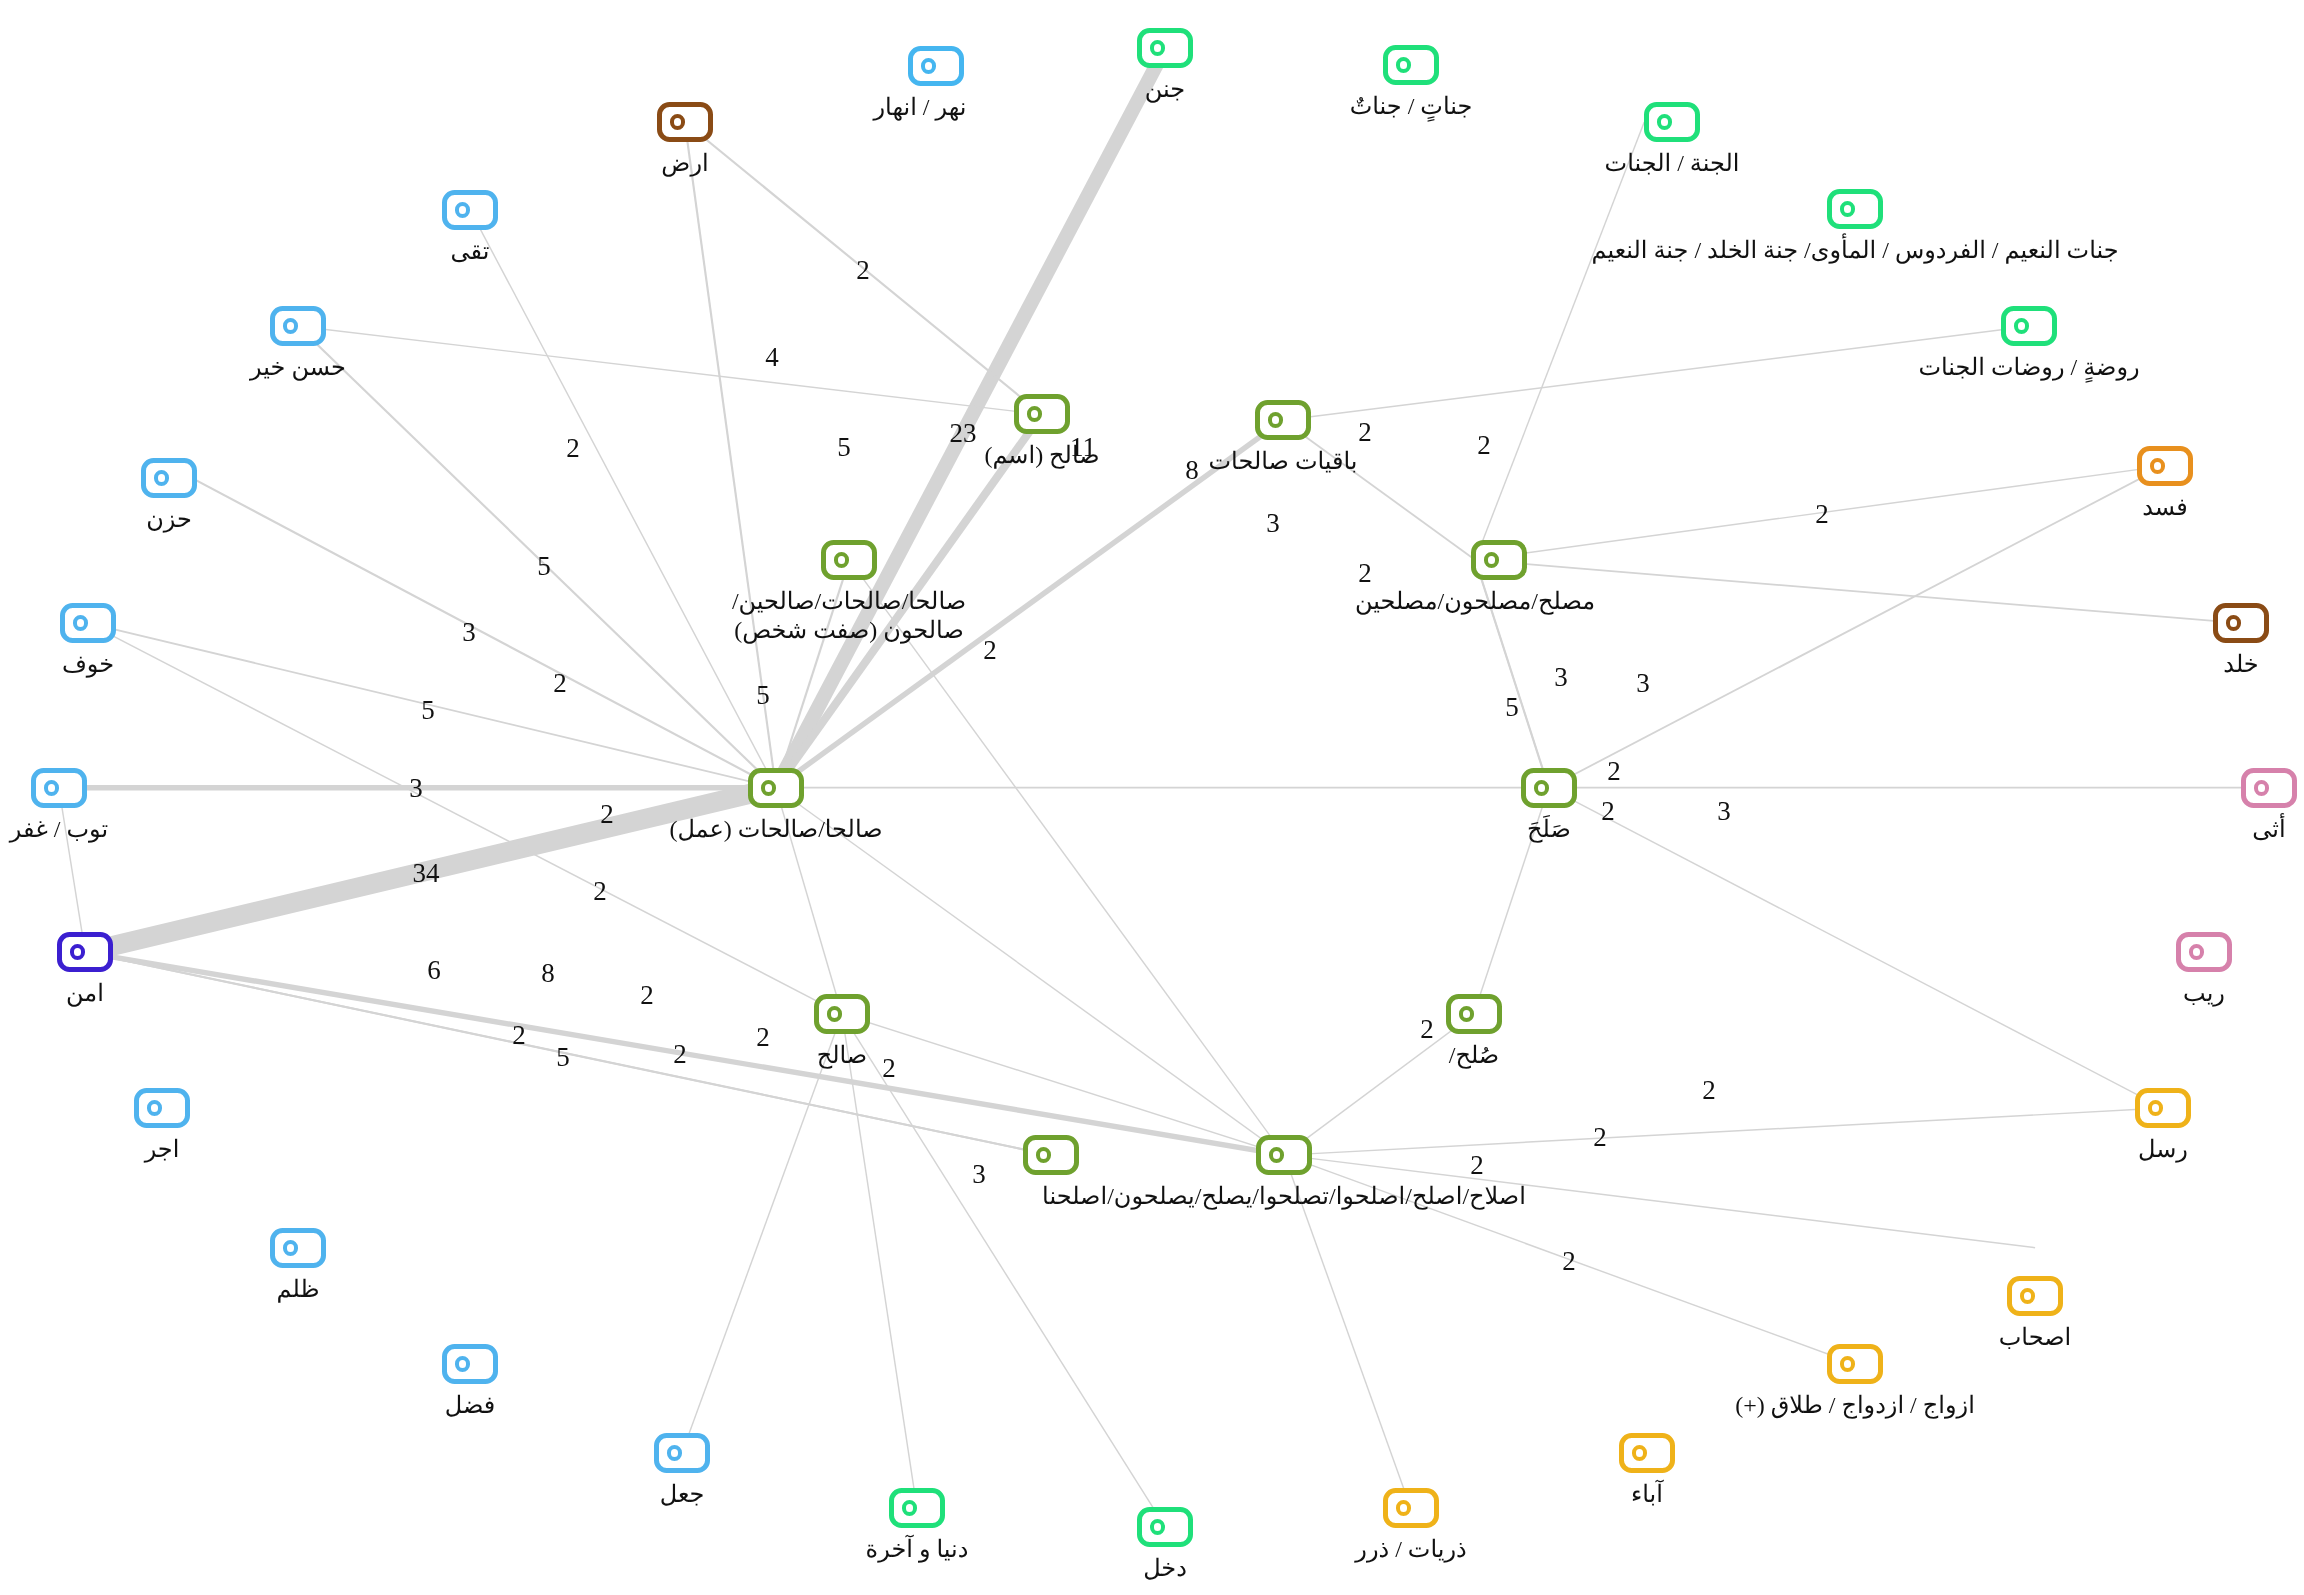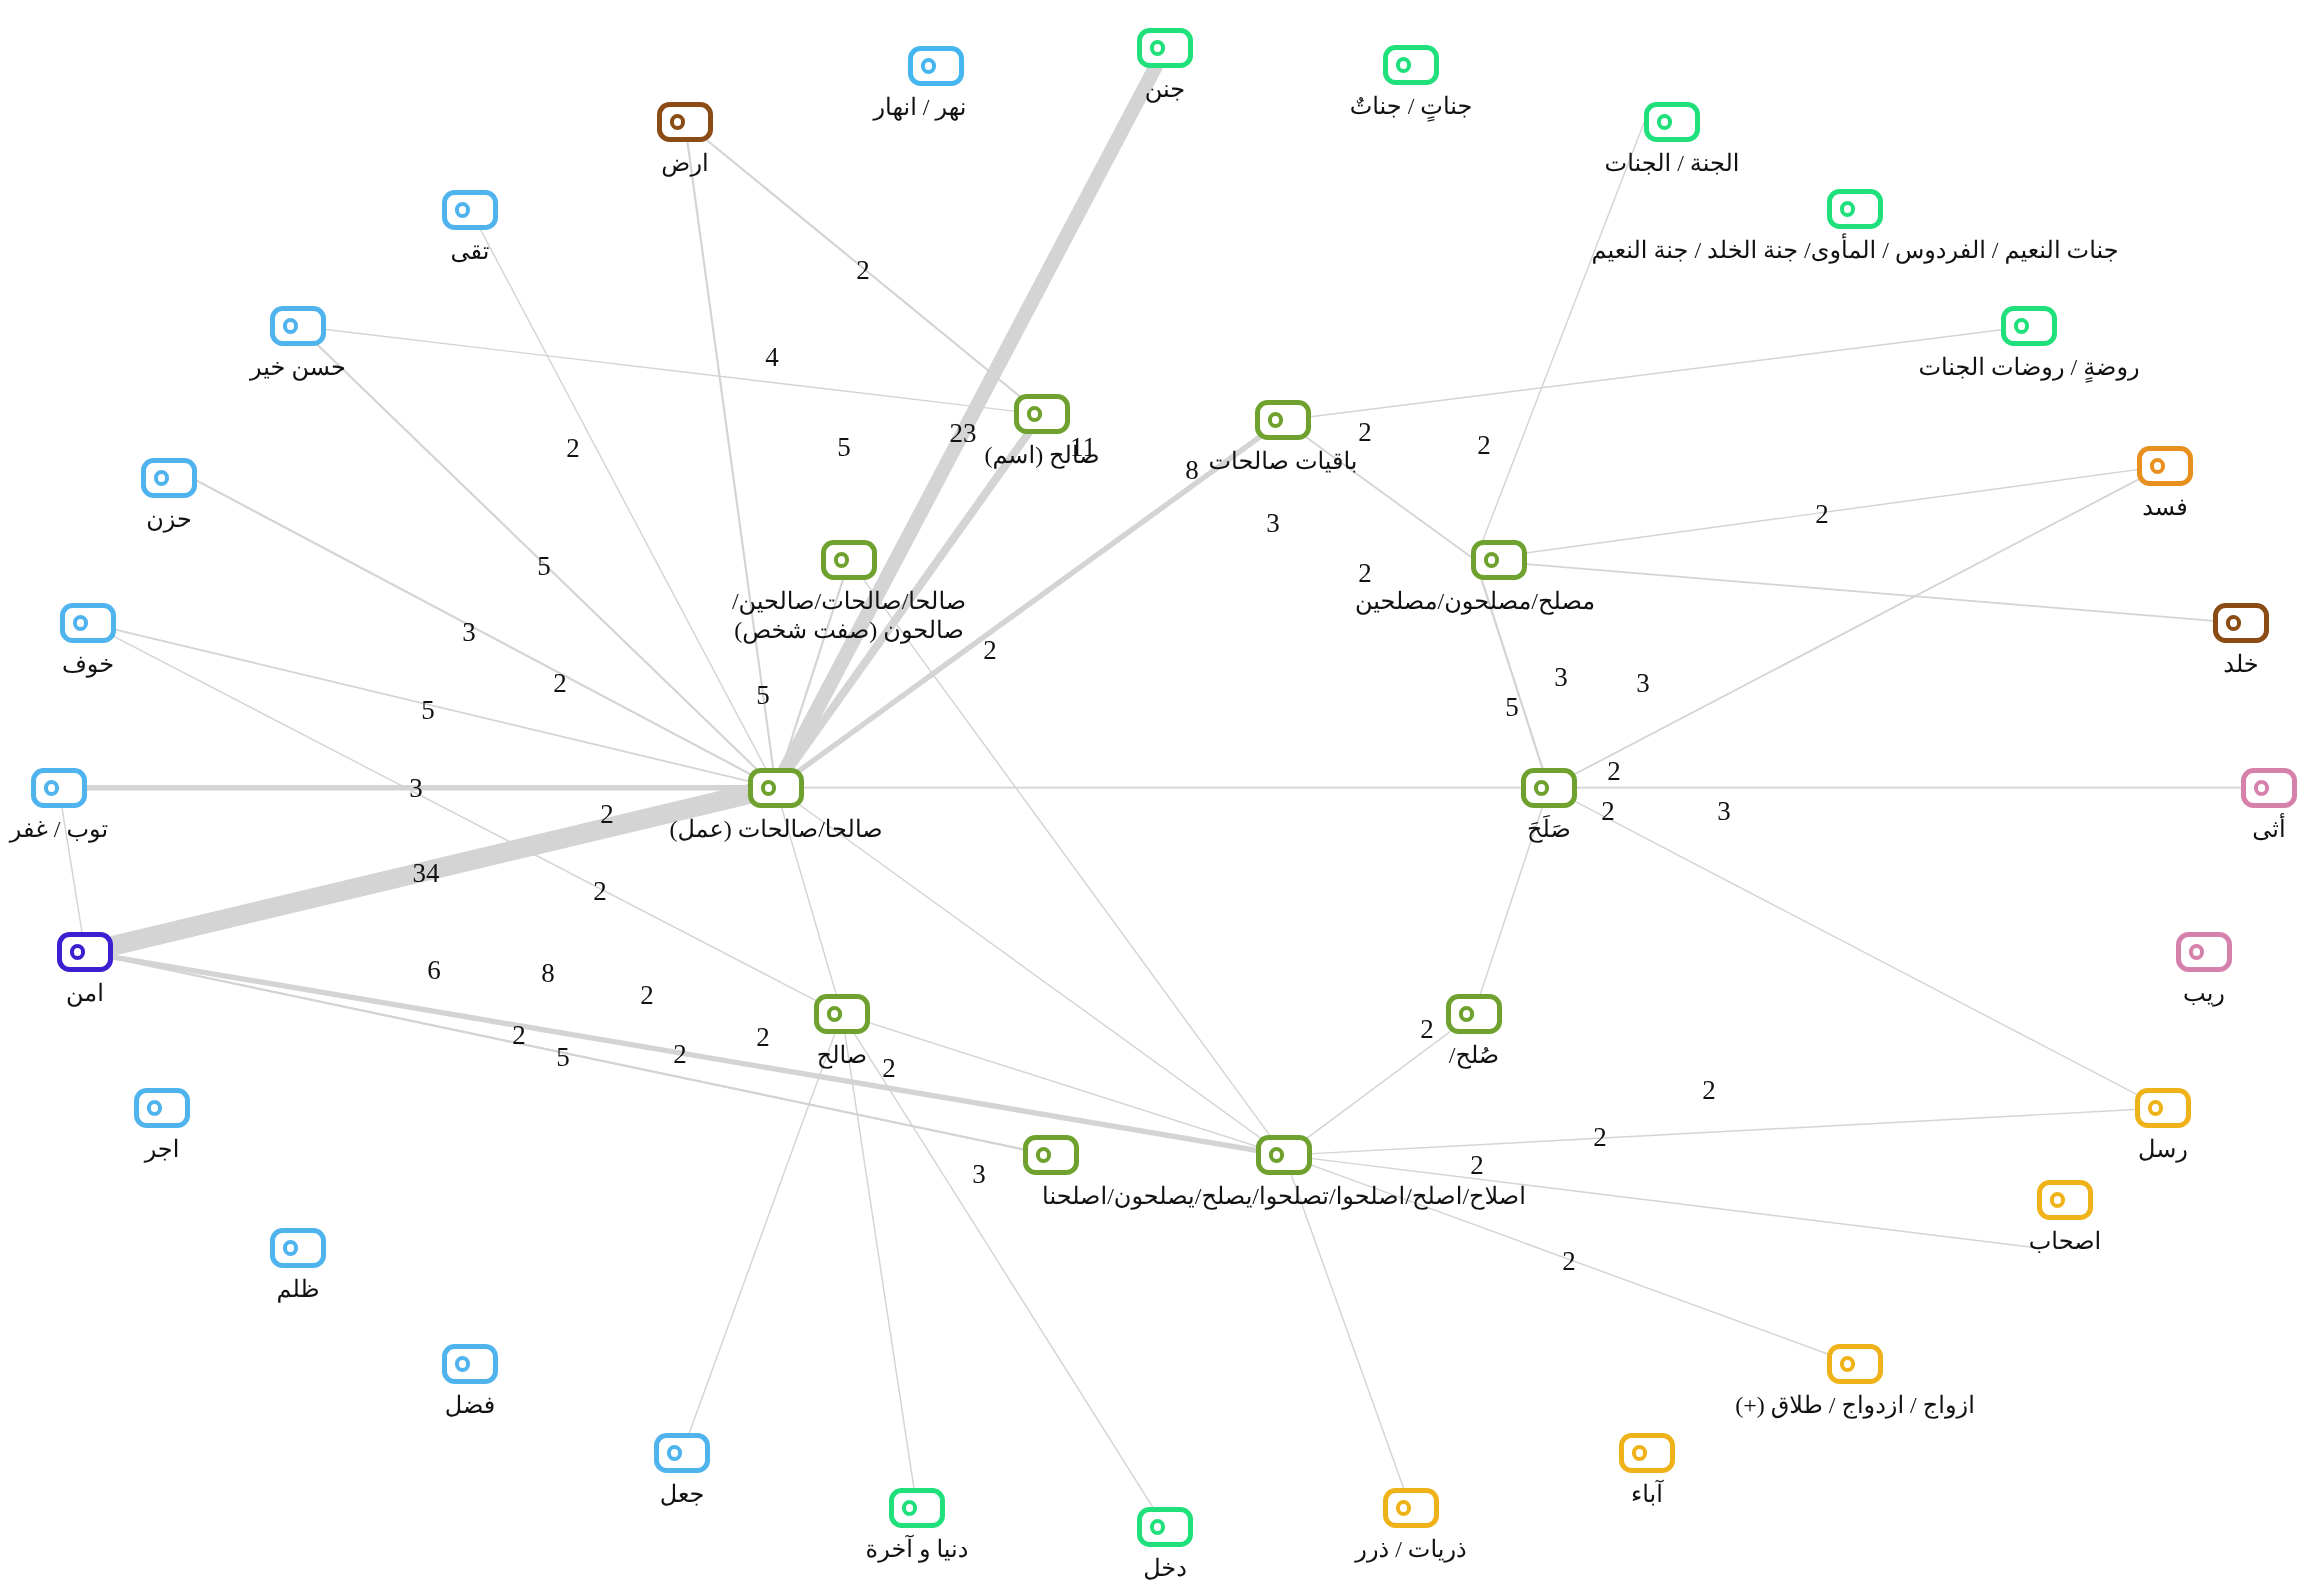--- a/index.html
+++ b/index.html
@@ -232,21 +232,21 @@
         <div class="tag" style="border-color: rgb(111, 161, 46); color: rgb(111, 161, 46);">
           <span class="dot"></span>
         </div>
       </div>
       <div class="node" style="left: 1284px; top: 1155px;">
         <div class="tag" style="border-color: rgb(111, 161, 46); color: rgb(111, 161, 46);">
           <span class="dot"></span>
         </div>
         <div class="nlabel">اصلاح/اصلح/اصلحوا/تصلحوا/يصلح/يصلحون/اصلحنا</div>
       </div>
-      <div class="node" style="left: 2035px; top: 1200px; margin-left: 30px;">
+      <div class="node" style="left: 2035px; top: 1296px;">
         <div class="tag" style="border-color: rgb(239, 178, 25); color: rgb(239, 178, 25);">
           <span class="dot"></span>
         </div>
         <div class="nlabel">اصحاب</div>
       </div>
       <div class="node" style="left: 298px; top: 1248px;">
         <div class="tag" style="border-color: rgb(79, 179, 238); color: rgb(79, 179, 238);">
           <span class="dot"></span>
         </div>
         <div class="nlabel">ظلم</div>

